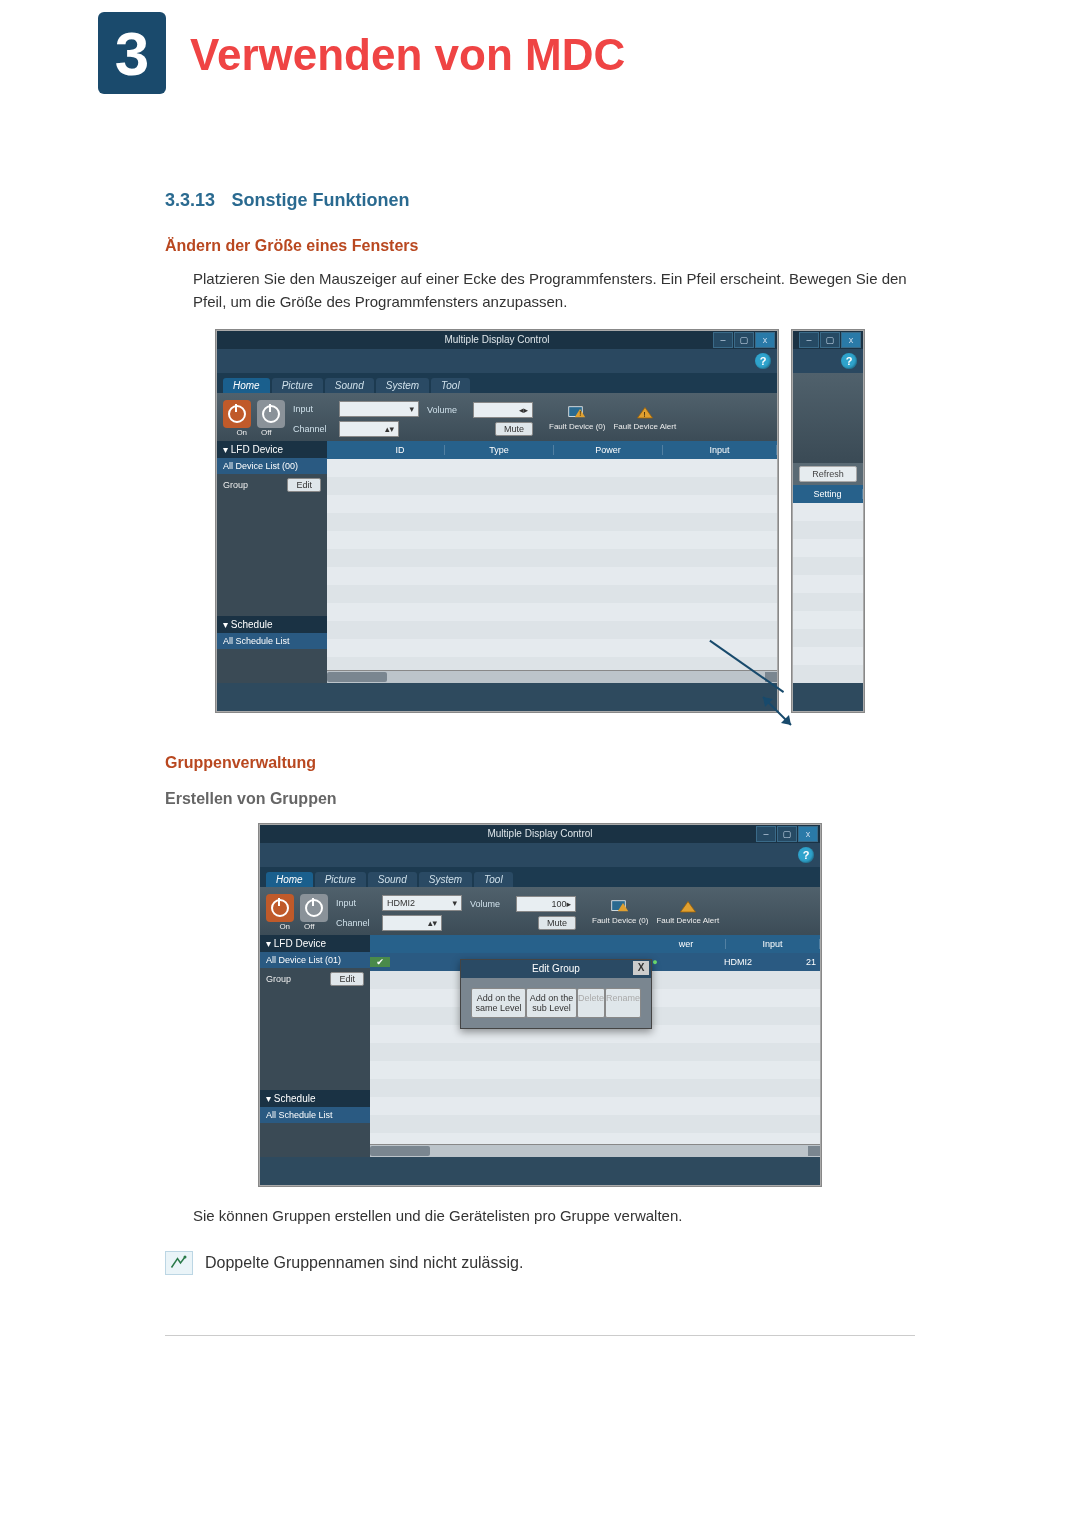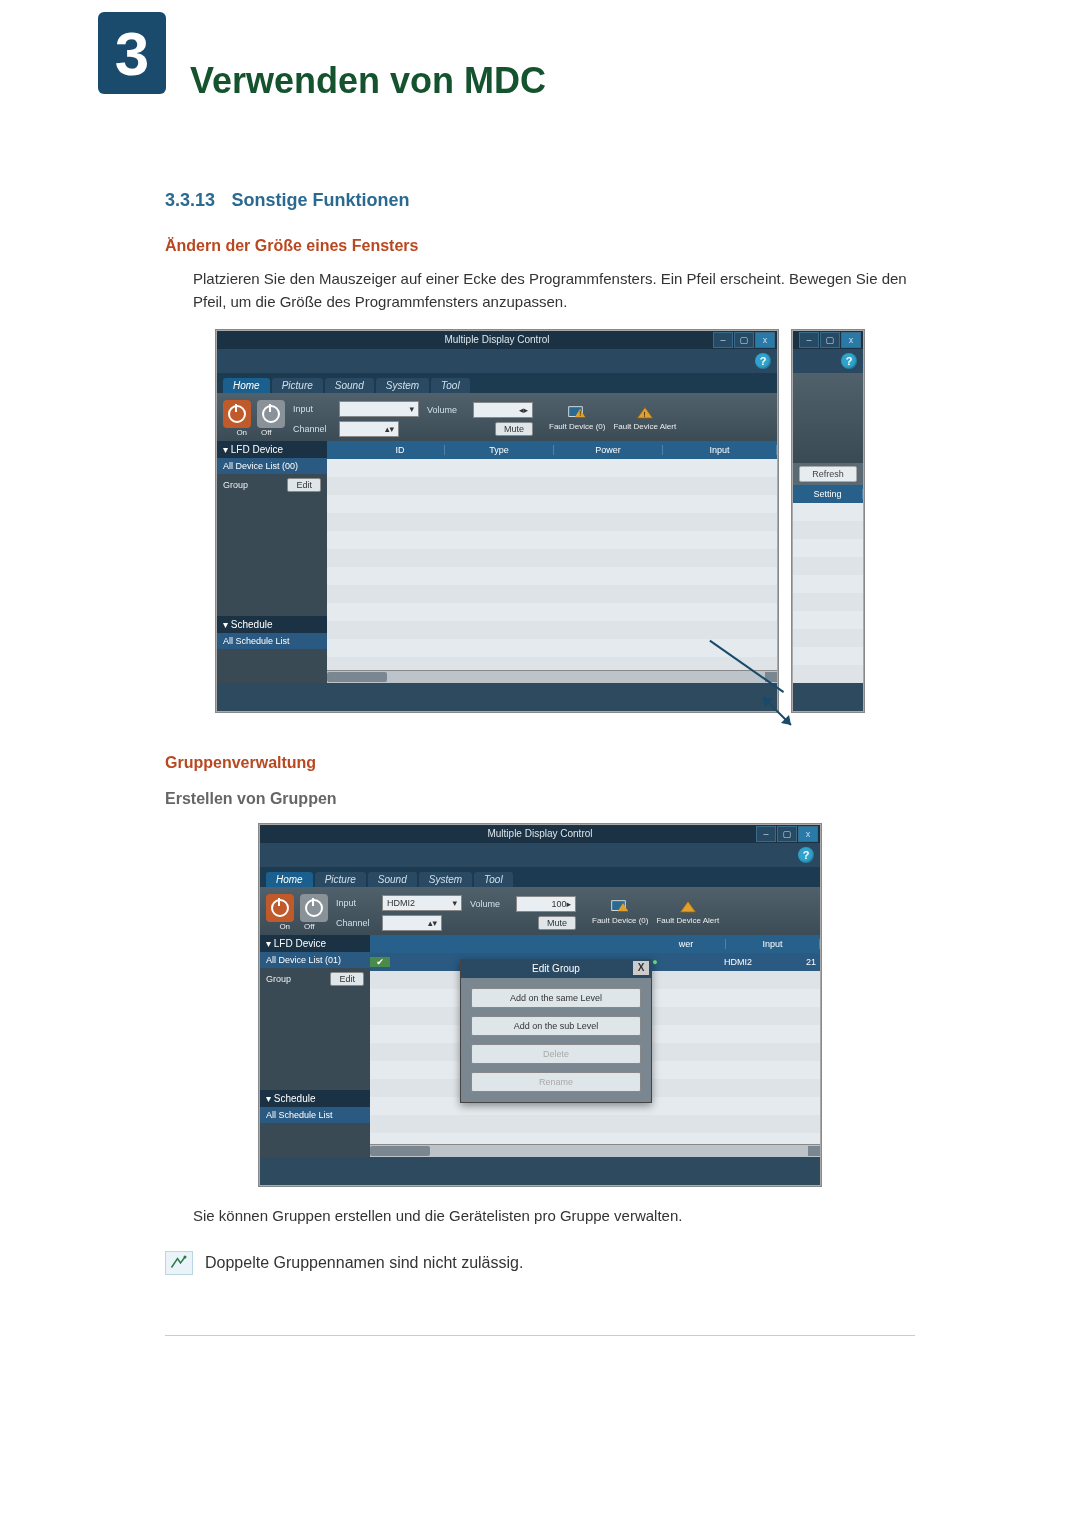--- a/index.html
+++ b/index.html
@@ -31,24 +31,23 @@
   }
   .chapter-badge .n {
     color: #fff;
     font-size: 62px;
     font-weight: 700;
   }
   .chapter-title {
     position: absolute;
     top: 30px;
     left: 190px;
-    font-size: 36px;
+    font-size: 44px;
     font-weight: 600;
-    color: #14532d;
-    margin-top: 30px;
+    color: #ef4444;
   }
   .content {
     padding: 190px 165px 0 165px;
   }
   .sec-num {
     display: inline-block;
     font-size: 18px;
     color: #2a6a90;
     font-weight: 600;
     margin-right: 12px;
@@ -291,21 +290,21 @@
     position:absolute; width:110px; height:2px; background:#184a6c;
     transform-origin:left center;
   }
   
   .dialog {
     position:absolute; background:#7a8690; border:1px solid #444;
     box-shadow:0 3px 8px rgba(0,0,0,.4); width:190px;
   }
   .dialog-title{background:#2a4a64;color:#fff;font-size:10px;display:flex;align-items:center;justify-content:center;height:18px;position:relative;}
   .dialog-title .close{position:absolute;right:2px;top:1px;width:16px;height:14px;background:#ccc;color:#333;display:inline-flex;align-items:center;justify-content:center;font-size:10px;font-weight:700;}
-  .dialog-body{padding:10px;display:flex;flex-direction:column;gap:8px;}
+  .dialog-body{padding:10px;display:flex;flex-direction:row;}
   .dlg-btn{background:#dfe6ea;border:1px solid #888;color:#333;font-size:9px;padding:4px 0;text-align:center;border-radius:2px;}
   .dlg-btn.dis{color:#aaa;}
   .row-data{position:absolute;top:0;left:0;right:0;height:18px;background:#2a5a82;color:#fff;display:flex;align-items:center;font-size:9px;}
   .divider {
     border-top: 1px solid #ccc;
     margin-top: 60px;
   }
 </style>
 </head>
 <body>

